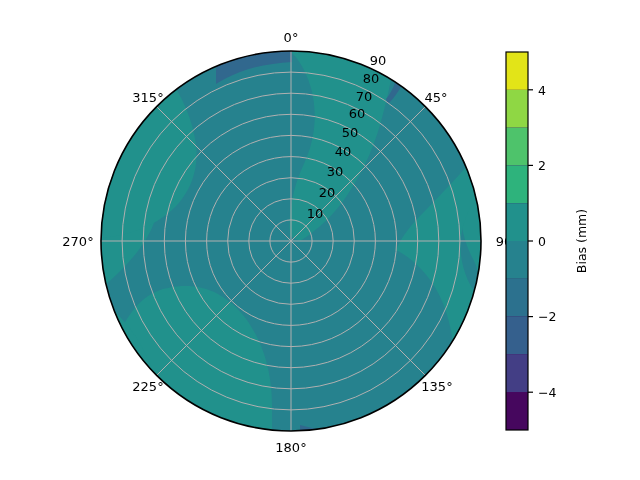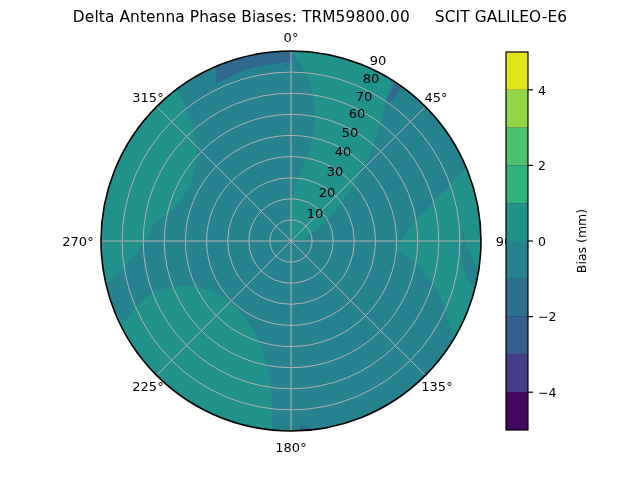--- a/index.html
+++ b/index.html
@@ -38,21 +38,20 @@
     left: 0;
     top: 0;
   }
   text { font-family: "DejaVu Sans", "Liberation Sans", sans-serif; fill: #000; }
 </style>
 </head>
 <body>
 
 <div id="figure">
 
-  <div class="title">Delta Antenna Phase Biases: TRM59800.00     SCIT GALILEO-E6</div>
 
   <svg class="polar-svg" width="640" height="480">
     <defs>
       <clipPath id="polar-clip">
         <circle cx="291" cy="241" r="190"></circle>
       </clipPath>
     </defs>
 
     <g clip-path="url(#polar-clip)">
 

